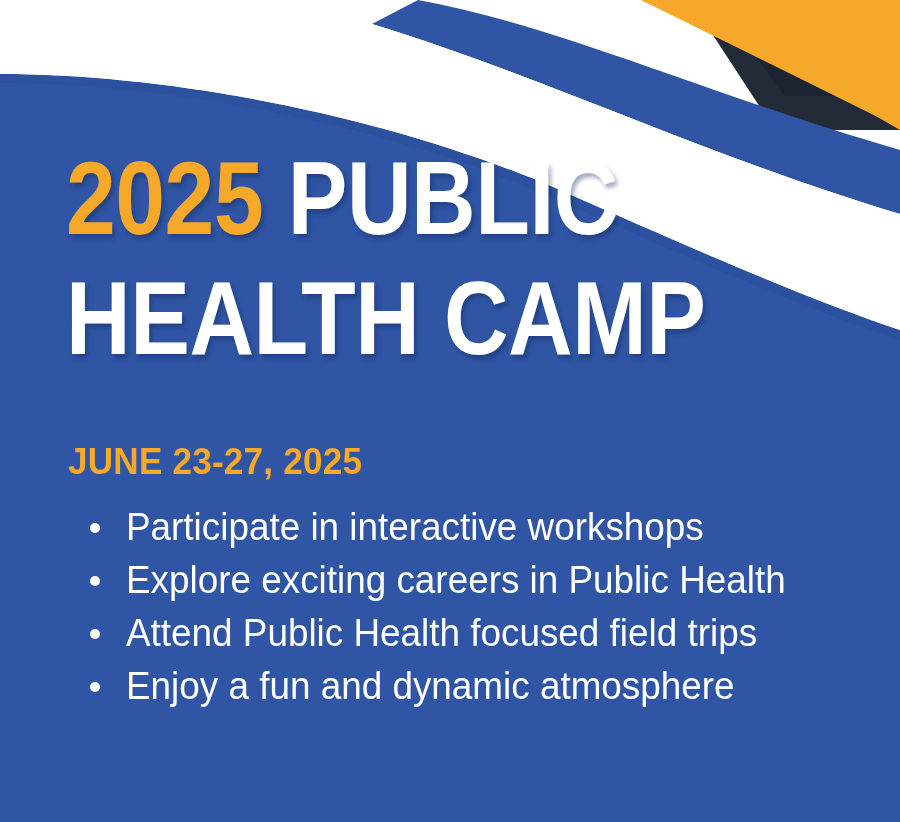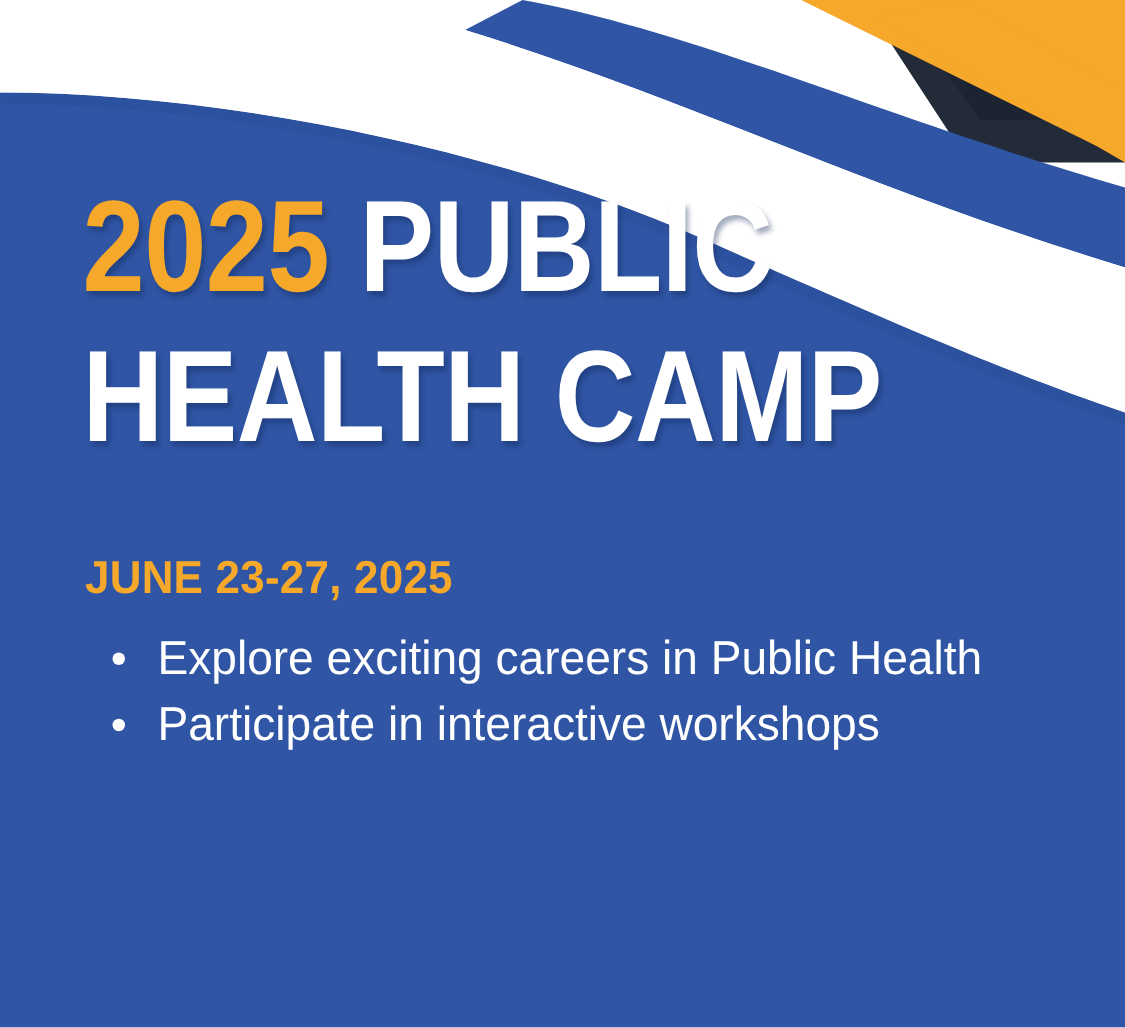--- a/index.html
+++ b/index.html
@@ -171,22 +171,30 @@
     <div class="headline">
       <h1 class="headline-line first"><span class="hl-year">2025</span><span class="hl-rest">&nbsp;</span><span class="hl-rest">PUBLIC</span></h1>
       <h1 class="headline-line second">HEALTH CAMP</h1>
     </div>
 
     <p class="dateline">JUNE 23-27, 2025</p>
 
     <ul class="bullets">
       <li class="bullet-item">
         <span class="bullet-dot"></span>
+        <span class="bullet-text">Participate in interactive workshops</span>
+      </li>
+      <li class="bullet-item">
+        <span class="bullet-dot"></span>
         <span class="bullet-text">Explore exciting careers in Public Health</span>
       </li>
       <li class="bullet-item">
         <span class="bullet-dot"></span>
-        <span class="bullet-text">Participate in interactive workshops</span>
+        <span class="bullet-text">Attend Public Health focused field trips</span>
+      </li>
+      <li class="bullet-item">
+        <span class="bullet-dot"></span>
+        <span class="bullet-text">Enjoy a fun and dynamic atmosphere</span>
       </li>
     </ul>
 
   </div>
 </div>
 
 </body></html>

